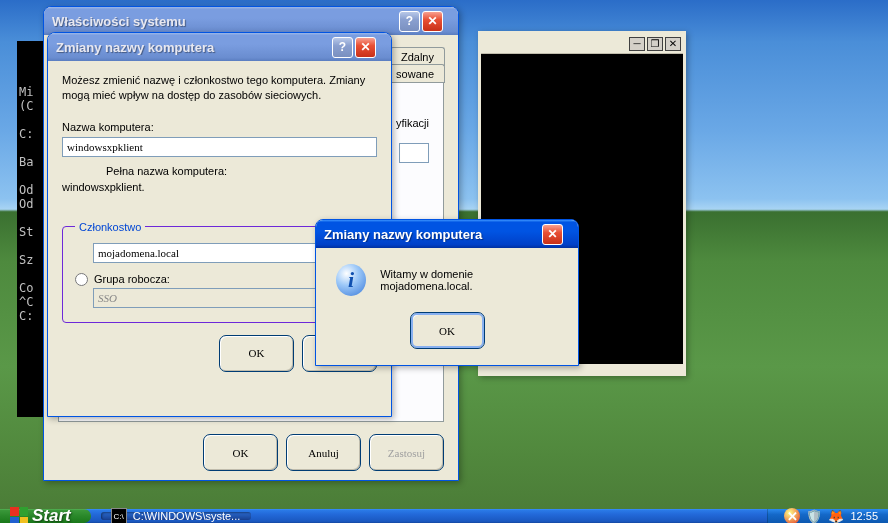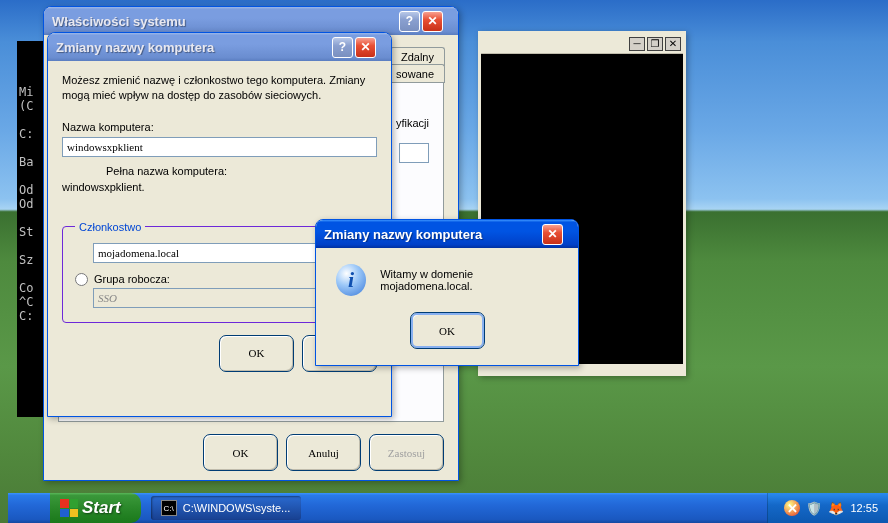--- a/index.html
+++ b/index.html
@@ -162,26 +162,25 @@
   font-family: Georgia, serif;
   font-size: 22px;
   font-weight: bold;
   font-style: italic;
 }
 .msgbox .btn-row { justify-content: center; margin: 0; }
 
 
 .taskbar {
   position: absolute;
-  left: 8px; right: 0; bottom: 0;
-  height: 30px;
+  left: 0; right: 0; bottom: 0;
+  height: 14px;
   background: linear-gradient(to bottom, #3a93ff 0%, #2a7ae8 8%, #2268d8 40%, #1a58c0 88%, #1448a0 100%);
   display: flex;
   align-items: stretch;
-  padding-left: 42px;
 }
 .start-btn {
   display: flex;
   align-items: center;
   gap: 4px;
   padding: 0 20px 0 10px;
   background: linear-gradient(to bottom, #5ab85a 0%, #3a983a 8%, #2a882a 50%, #1a781a 100%);
   color: #fff;
   font-weight: bold;
   font-style: italic;

